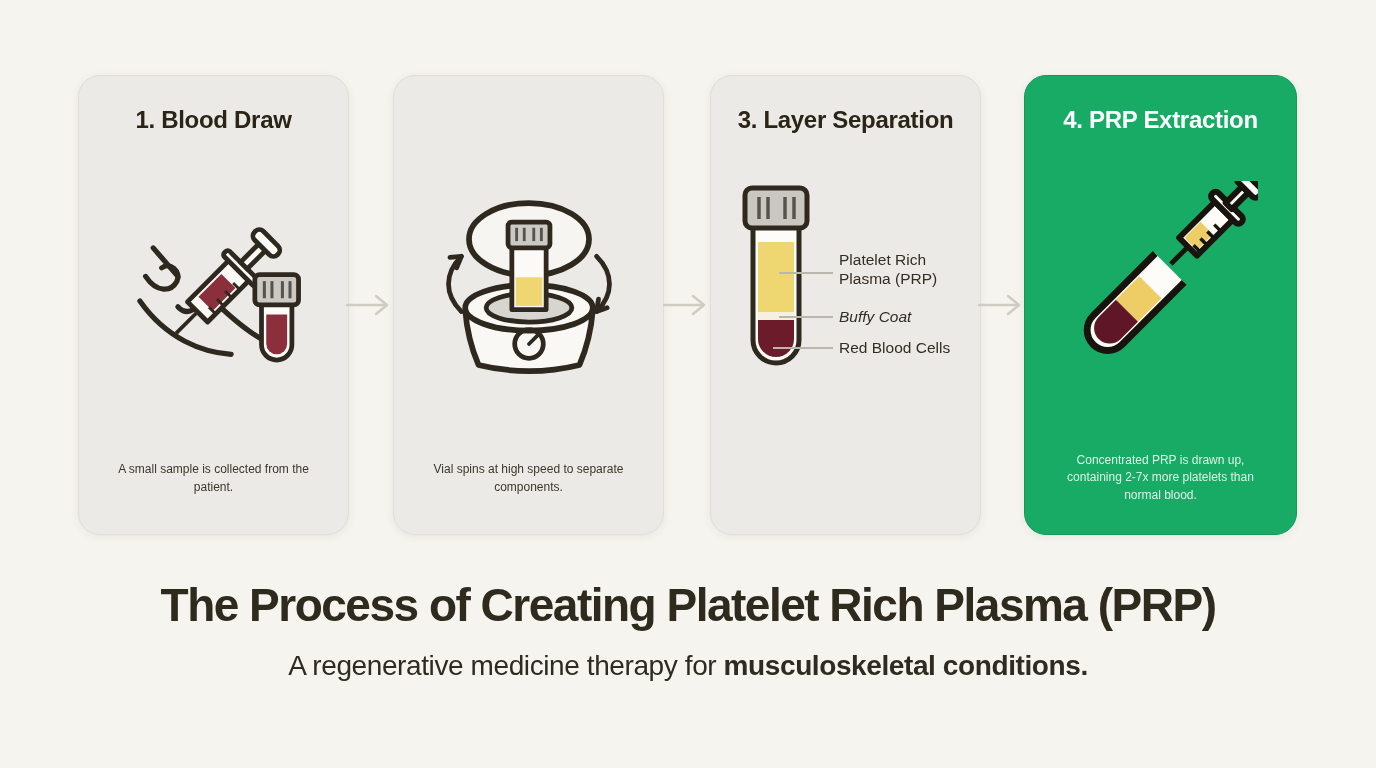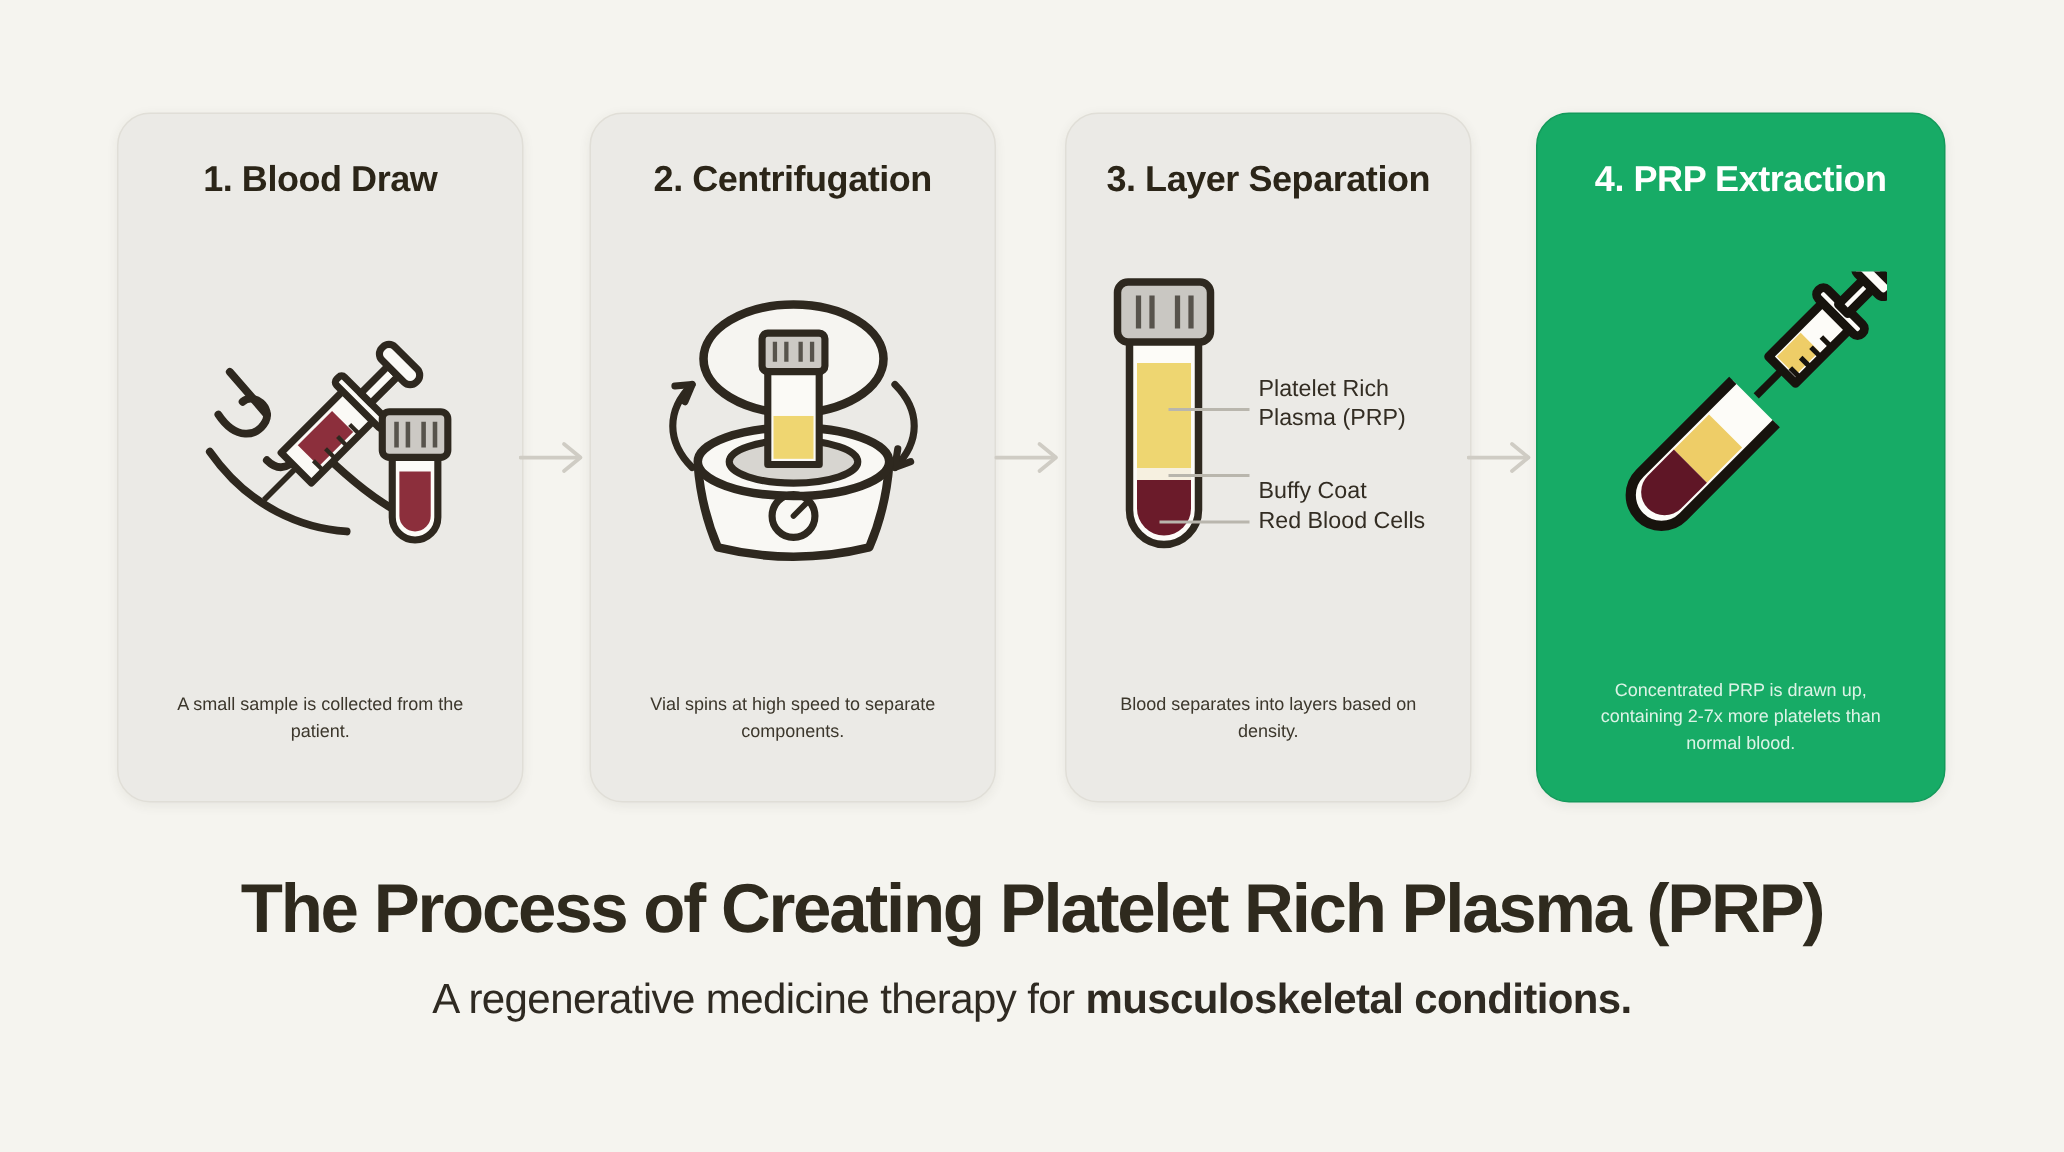--- a/index.html
+++ b/index.html
@@ -145,21 +145,20 @@
   </div>
 
   <svg class="flow-arrow" style="left:346px" width="48" height="26" viewBox="0 0 48 26">
     <g fill="none" stroke="#cfccc4" stroke-width="2.5" stroke-linecap="round" stroke-linejoin="round">
       <line x1="1" y1="13" x2="40" y2="13"></line>
       <polyline points="30,4 41,13 30,22"></polyline>
     </g>
   </svg>
 
   <div class="card" style="left:393px">
-    <div class="card-title">2. Centrifugation</div>
     <div class="icon-zone">
       <svg width="200" height="205" viewBox="0 0 210 205">
 
         <ellipse cx="105" cy="56" rx="63" ry="38" fill="#f6f5f1" stroke="#2e281f" stroke-width="6"></ellipse>
 
         <g fill="none" stroke="#2e281f" stroke-width="5" stroke-linecap="round" stroke-linejoin="round">
           <path d="M34,132 C16,114 16,92 34,74"></path>
           <polyline points="22,75 34,74 29,86"></polyline>
           <path d="M176,74 C194,92 194,114 176,132"></path>
           <polyline points="187,128 176,132 178,119"></polyline>
@@ -210,26 +209,25 @@
               <line x1="28" y1="13" x2="28" y2="35"></line>
               <line x1="37" y1="13" x2="37" y2="35"></line>
               <line x1="54" y1="13" x2="54" y2="35"></line>
               <line x1="63" y1="13" x2="63" y2="35"></line>
             </g>
           </g>
         </svg>
         <div class="leader" style="top:88px; left:56px; width:54px;"></div>
         <div class="tube-label" style="top:66px;">Platelet Rich Plasma (PRP)</div>
         <div class="leader" style="top:132px; left:56px; width:54px;"></div>
-        <div class="tube-label" style="top:134px;">Buffy Coat</div>
+        <div class="tube-label" style="top:123px;font-style:italic;">Buffy Coat</div>
         <div class="leader" style="top:163px; left:50px; width:60px;"></div>
         <div class="tube-label" style="top:154px;">Red Blood Cells</div>
       </div>
     </div>
-    <div class="card-desc">Blood separates into layers based on density.</div>
   </div>
 
   <svg class="flow-arrow" style="left:978px" width="48" height="26" viewBox="0 0 48 26">
     <g fill="none" stroke="#cfccc4" stroke-width="2.5" stroke-linecap="round" stroke-linejoin="round">
       <line x1="1" y1="13" x2="40" y2="13"></line>
       <polyline points="30,4 41,13 30,22"></polyline>
     </g>
   </svg>
 
   <div class="card highlight" style="left:1024px; width:273px;">

